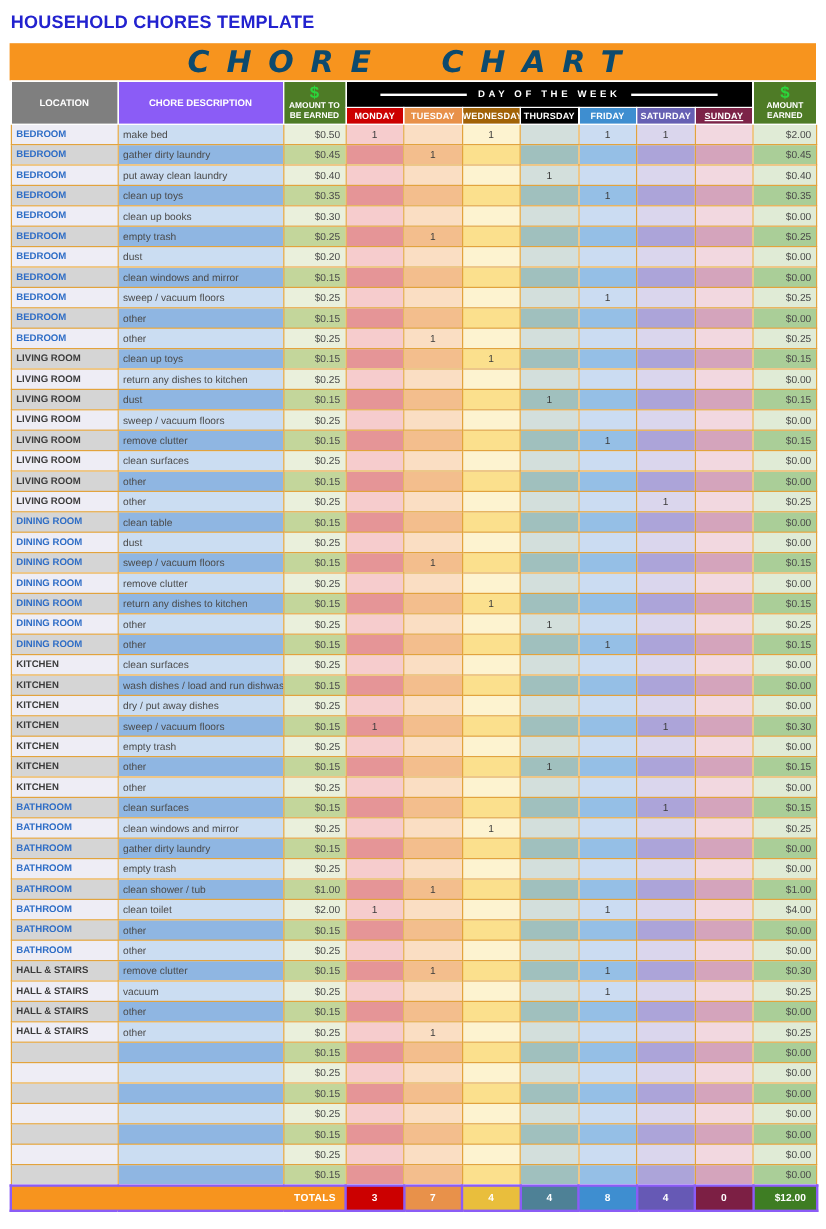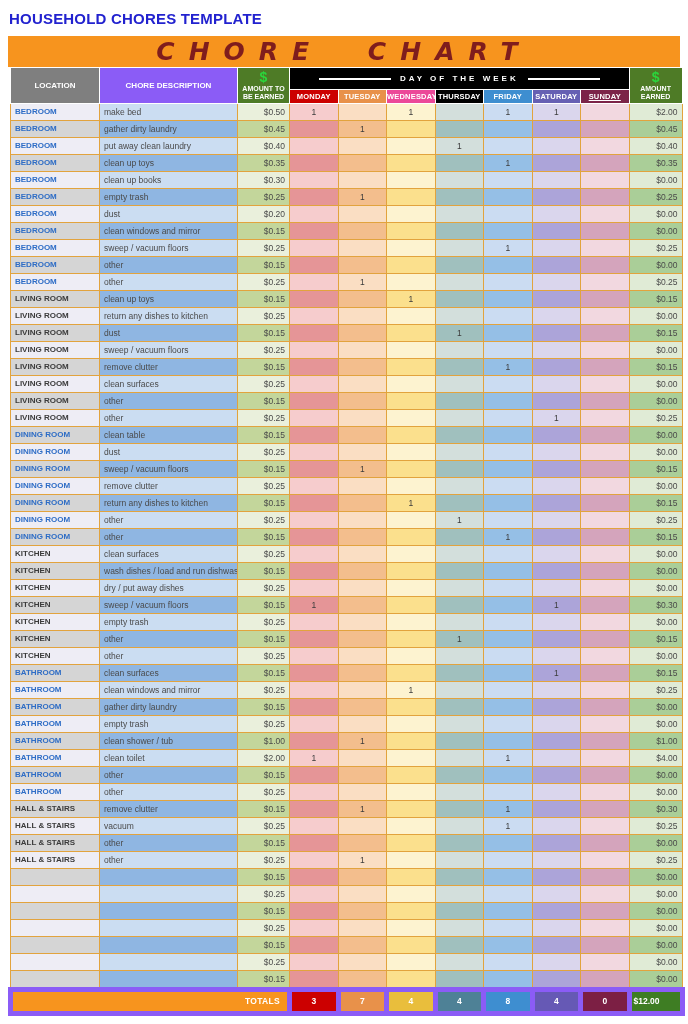--- a/index.html
+++ b/index.html
@@ -11,41 +11,41 @@
   .page { padding: 8px; }
   .page-title {
     color: #2222CF; font-size: 15px; font-weight: bold;
     margin: 2px 0 9px 1px; letter-spacing: 0.2px;
   }
   .banner {
     background: #F7941E; height: 31px; width: 672px;
     display: flex; align-items: center; justify-content: center;
   }
   .banner-text {
-    color: #7f1d1d; font-size: 25px; font-weight: bold; font-style: italic;
+    color: #0c4a6e; font-size: 25px; font-weight: bold; font-style: italic;
     letter-spacing: 14px; word-spacing: 22px;
     font-family: "DejaVu Sans", sans-serif; white-space: nowrap;
   }
   table { border-collapse: collapse; width: 672px; table-layout: fixed; }
   
   thead th {
     color: #ffffff; font-weight: bold; padding: 0;
     border: 1px solid #ffffff; overflow: hidden;
   }
   .h-loc  { background: #7F7F7F; font-size: 8px; }
   .h-desc { background: #8b5cf6; font-size: 8px; }
   .h-amt, .h-earned { background: #4E7B26; font-size: 7px; line-height: 8px; }
   .dollar { display: block; color: #2BD63C; font-size: 14px; line-height: 15px; font-weight: bold; }
   .h-band { background: #000000; height: 22px; }
   .band { display: flex; align-items: center; justify-content: center; gap: 9px; }
   .band-text { color: #ffffff; font-size: 8px; font-weight: bold; letter-spacing: 3px; white-space: nowrap; }
   .band-line { width: 72px; height: 2px; background: #ffffff; }
   .day-h { font-size: 7.5px; height: 14px; letter-spacing: 0.2px; }
   .hd0 { background: #CC0000; } .hd1 { background: #E8914A; }
-  .hd2 { background: #ec4899; } .hd3 { background: #000000; }
+  .hd2 { background: #a16207; } .hd3 { background: #000000; }
   .hd4 { background: #3E8ED0; } .hd5 { background: #6660B3; }
   .hd6 { background: #7C2348; text-decoration: underline; }
   
   tbody td {
     border: 1px solid #E2A33D; height: 16px; line-height: 16px;
     font-size: 8.5px; color: #4a4a4a; padding: 0 4px;
     overflow: hidden; white-space: nowrap;
   }
   td.loc { font-weight: bold; font-size: 8px; }
   .loc-blue  { color: #2E6DC6; }
@@ -58,30 +58,30 @@
   tr.light td.d0 { background: #F6CCCD; } tr.dark td.d0 { background: #E59597; }
   tr.light td.d1 { background: #FADEC3; } tr.dark td.d1 { background: #F3BE8D; }
   tr.light td.d2 { background: #FDF3D0; } tr.dark td.d2 { background: #FBE08D; }
   tr.light td.d3 { background: #D3DFDC; } tr.dark td.d3 { background: #A0C0BE; }
   tr.light td.d4 { background: #CBDCF2; } tr.dark td.d4 { background: #95BFE6; }
   tr.light td.d5 { background: #DAD6ED; } tr.dark td.d5 { background: #ACA4D9; }
   tr.light td.d6 { background: #F2D8E0; } tr.dark td.d6 { background: #D4A4BC; }
   tr.light td.earned { background: #E0EBD6; } tr.dark td.earned { background: #AACE98; }
   
   tfoot td {
-    border: 5px solid #8b5cf6; height: 19px; line-height: 19px;
+    border: 2px solid #8b5cf6; height: 19px; line-height: 19px;
     font-weight: bold; color: #ffffff; font-size: 8.5px; padding: 0;
   }
   .t-label { background: #F7941E; text-align: right; padding-right: 7px; letter-spacing: 0.3px; }
   .t-day { text-align: center; }
   .t0 { background: #CC0000; } .t1 { background: #E8914A; }
   .t2 { background: #E9BE3C; } .t3 { background: #4E8196; }
   .t4 { background: #3E8ED0; } .t5 { background: #6659B5; }
   .t6 { background: #7C1F44; }
-  .t-earned { background: #3E7D23; text-align: right; padding-right: 20px; }
+  .t-earned { background: #3E7D23; text-align: right; padding-right: 8px; }
 </style>
 </head>
 <body>
 
 <div class="page">
   <div class="page-title">HOUSEHOLD CHORES TEMPLATE</div>
 
   <div class="banner">
     <span class="banner-text">CHORE CHART</span>
   </div>

